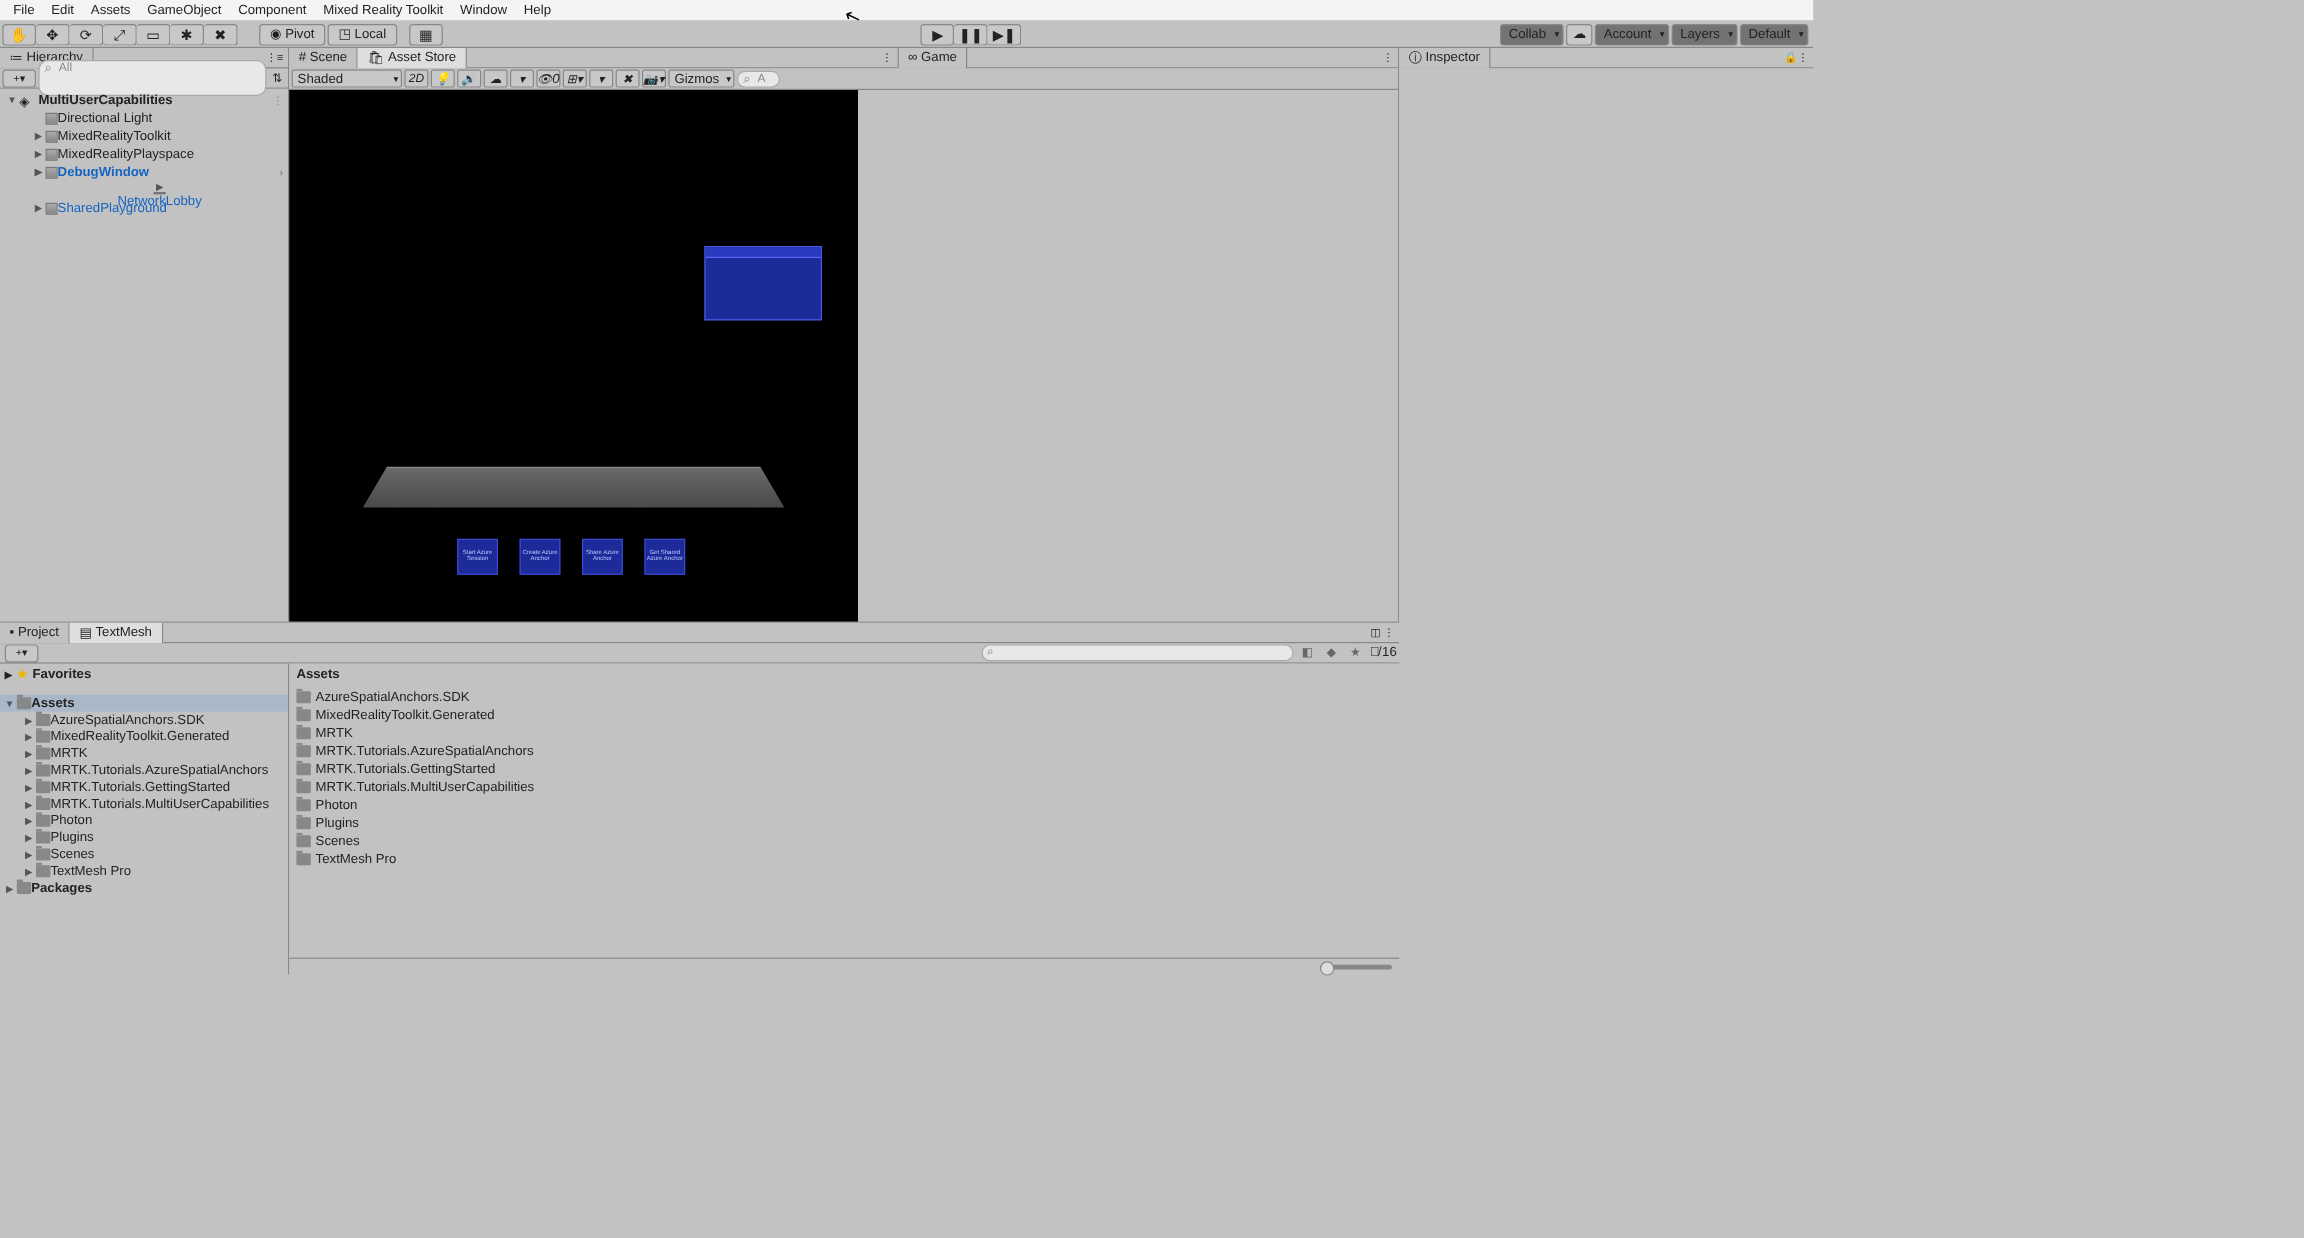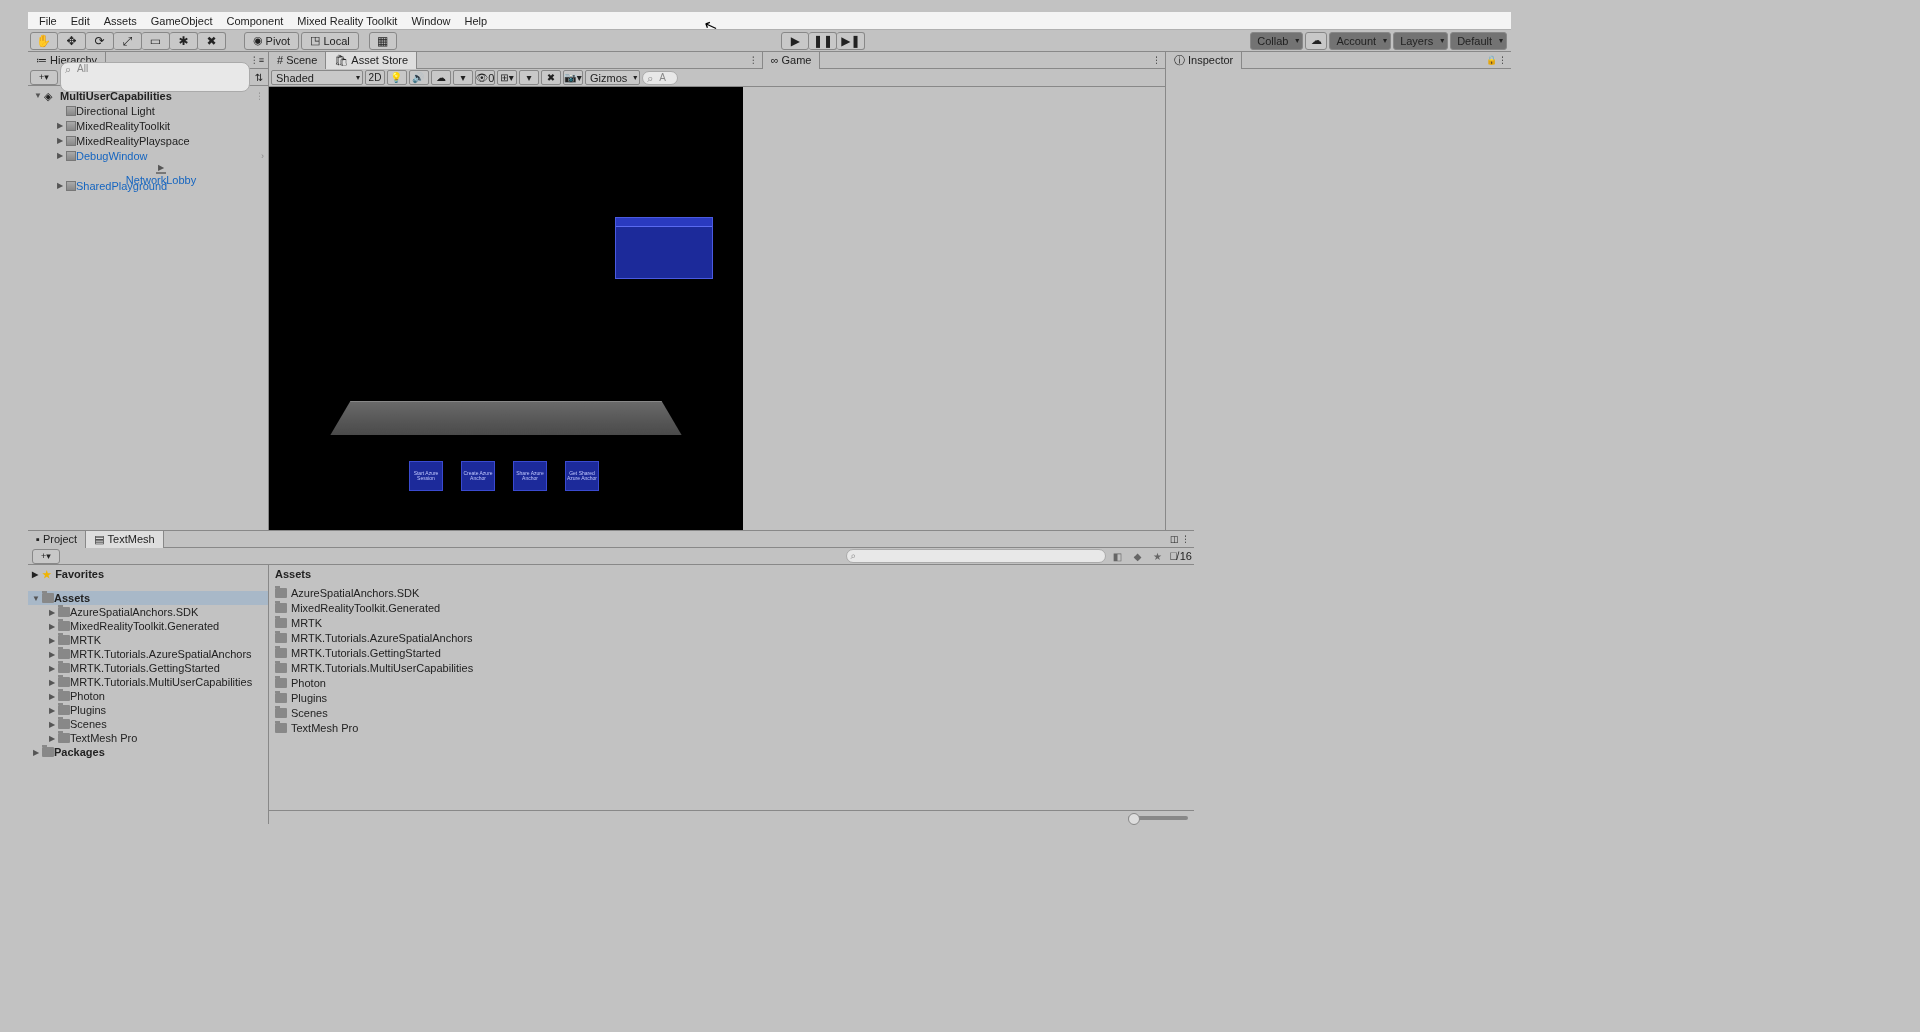--- a/index.html
+++ b/index.html
@@ -1,17 +1,17 @@
 <!DOCTYPE html>
 <html><head>
 <meta charset="utf-8">
 <style>
 * { margin:0; padding:0; box-sizing:border-box; font-family:"Lucida Grande","Segoe UI",Arial,sans-serif; font-size:11px; color:#222; }
 body { background:#c2c2c2; width:1920px; height:1032px; position:relative; user-select:none; }
-.app { position:absolute; left:0; top:12px; width:1511px; height:812px; background:#c2c2c2; display:flex; flex-direction:column;padding-left:28px; }
+.app { position:absolute; left:0; top:0; width:1511px; height:812px; background:#c2c2c2; display:flex; flex-direction:column; }
 
 .menubar { height:18px; background:#f4f4f4; display:flex; align-items:center; padding:0 4px; gap:0; border-bottom:1px solid #b0b0b0; }
 .menubar span { padding:2px 7px; cursor:default; }
 
 .toolbar { height:22px; background:#c2c2c2; border-bottom:1px solid #888; display:flex; align-items:center; }
 .tool-btn { width:28px; height:18px; background:#c8c8c8; border:1px solid #888; border-radius:3px; margin-right:0; display:flex; align-items:center; justify-content:center; font-size:12px; }
 .tool-btn + .tool-btn { border-left:none; }
 .tool-group { display:flex; margin-left:2px; }
 .pivot-btn { height:18px; padding:0 8px; background:#c8c8c8; border:1px solid #888; border-radius:3px; display:flex; align-items:center; gap:3px; }
 .spacer { flex:1; }
@@ -41,21 +41,21 @@
 .lbl { white-space:nowrap; }
 .bold { font-weight:bold; }
 .blue { color:#1565c0; }
 .row-popup { position:absolute; right:4px; font-size:9px; color:#888;}
 
 .center { flex:1; display:flex; flex-direction:column; border-right:1px solid #888; min-width:0;}
 .view-tabs { height:17px; display:flex; align-items:center; background:#c2c2c2; border-bottom:1px solid #888;}
 .scene-bar { height:18px; display:flex; align-items:center; background:#c2c2c2; border-bottom:1px solid #888; padding:0 2px; gap:2px;}
 .sdd { height:15px; background:#c8c8c8; border:1px solid #888; border-radius:2px; padding:0 12px 0 4px; position:relative; display:flex; align-items:center;}
 .sdd::after { content:"▾"; position:absolute; right:2px; font-size:8px;}
-.sm-btn { width:20px; height:15px; background:#c8c8c8; border:1px solid #888; border-radius:2px; display:flex; align-items:center; justify-content:center; font-size:10px;}
+.sm-btn { width:20px; height:15px; background:#c8c8c8; border:1px solid #888; border-radius:2px; display:flex; align-items:center; justify-content:center; font-size:10px;font-style:italic;}
 .views { flex:1; display:flex; min-height:0;}
 .scene-view { flex:1; position:relative; overflow:hidden; background:linear-gradient(to bottom, #5a8fc4 0%, #abc8dd 45%, #e8ecef 52%, #8a8a88 60%, #6f6f6d 100%);}
 .floor { position:absolute; left:-60px; bottom:60px; width:300px; height:100px; background:#555; transform:perspective(400px) rotateX(68deg); border:1px solid #444;}
 .panel-obj { position:absolute; left:128px; top:154px; width:16px; height:48px; background:#263a8c; transform:skewY(-8deg);}
 .gizmo { position:absolute; right:10px; top:10px; width:64px; height:80px;}
 .giz-y { position:absolute; left:30px; top:0; width:4px; height:24px; background:#7fbf3f;}
 .giz-y::after{content:"y"; position:absolute; top:-2px; left:6px; color:#ccc; font-size:10px;}
 .giz-cube { position:absolute; left:22px; top:24px; width:20px; height:16px; background:#ddd; border:1px solid #aaa;}
 .giz-x { position:absolute; left:42px; top:28px; width:22px; height:4px; background:#ddd;}
 .giz-z { position:absolute; left:6px; top:28px; width:16px; height:4px; background:#3a6fd8;}
@@ -198,21 +198,21 @@
             <div class="tree-row" style="padding-left: 26px;">
               <span class="arrow right"></span>
               <span class="cube-ico"></span>
               <span class="lbl ">MixedRealityToolkit</span>
             </div>
             <div class="tree-row" style="padding-left: 26px;">
               <span class="arrow right"></span>
               <span class="cube-ico"></span>
               <span class="lbl ">MixedRealityPlayspace</span>
             </div>
-            <div class="tree-row" style="padding-left: 26px;">
+            <div class="tree-row" style="padding-left: 26px; font-weight: bold;">
               <span class="arrow right"></span>
               <span class="cube-ico"></span>
               <span class="lbl blue">DebugWindow</span>
               <span class="row-popup">›</span>
             </div>
             <div class="tree-row" style="padding-left: 26px; flex-direction: column;">
               <span class="arrow right"></span>
               <span class="cube-ico"></span>
               <span class="lbl blue">NetworkLobby</span>
             </div>

